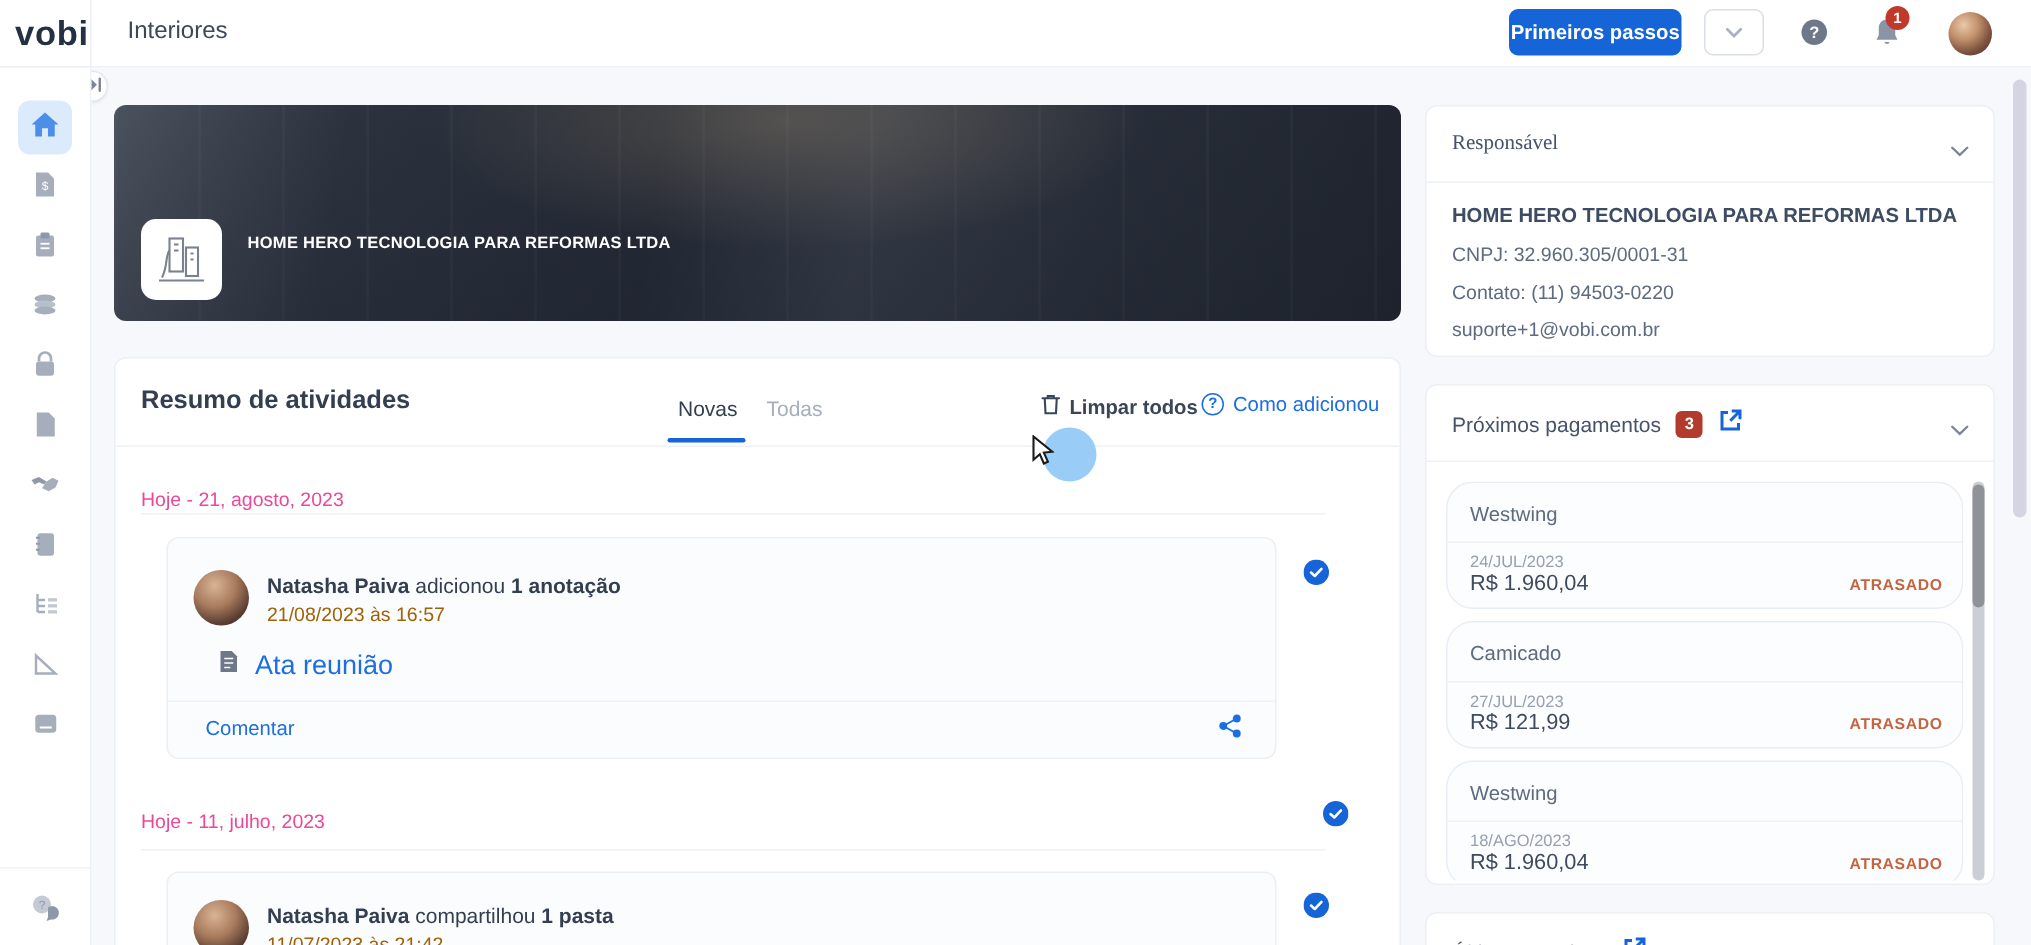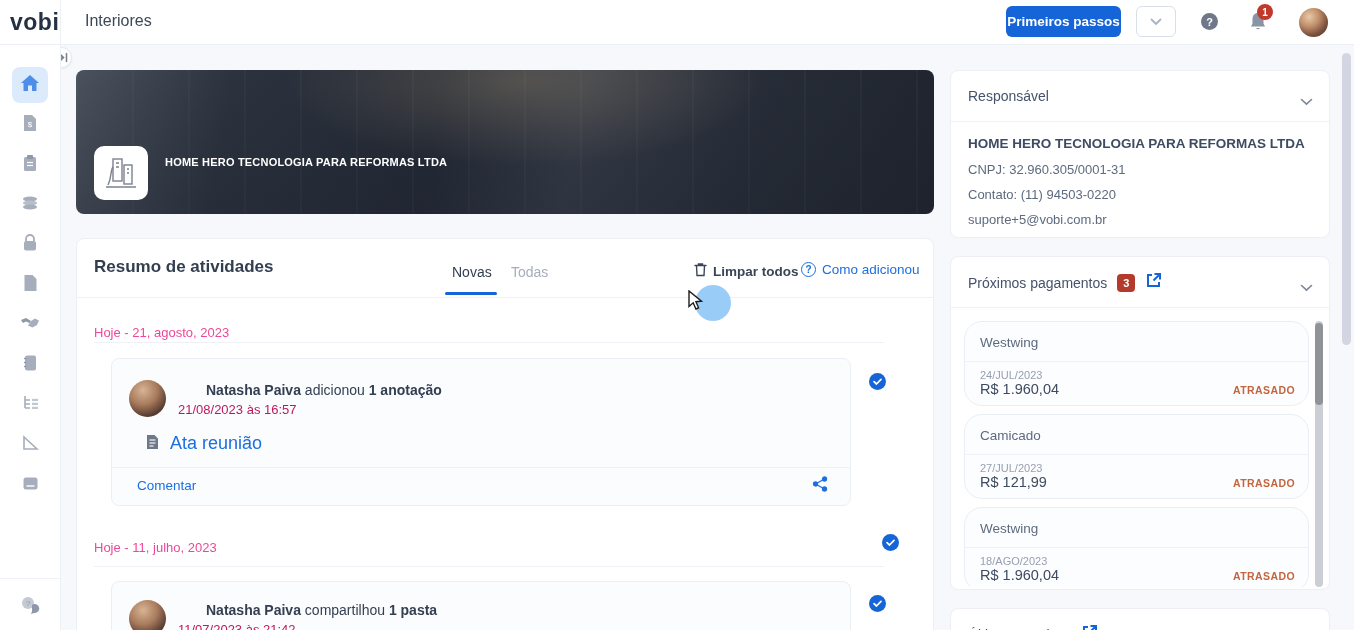--- a/index.html
+++ b/index.html
@@ -67,37 +67,37 @@
   .q-circle { width:15px; height:15px; border-radius:50%; border:1.5px solid #1C6FE0; color:#1C6FE0;
     font-size:10px; font-weight:bold; display:flex; align-items:center; justify-content:center; }
   .act-header-div { position:absolute; left:0; top:58px; width:100%; border-top:1px solid #EEF1F5; }
 
   .date-label { position:absolute; left:17px; font-size:13px; color:#ec4899; }
   .date-div { position:absolute; left:17px; width:790px; border-top:1px solid #EEF1F5; }
 
   .item-card { position:absolute; left:34px; width:740px; background:#FBFCFE; border:1px solid #EBEFF5; border-radius:8px; }
   .item-avatar { position:absolute; left:17px; top:21px; width:37px; height:37px; border-radius:50%;
     background:radial-gradient(circle at 38% 28%, #D8B494 0%, #A97C5E 40%, #5C3F33 72%, #23181a 100%); }
-  .item-head { position:absolute; left:66px; top:23px; font-size:14px; color:#333F51;margin-left:28px; }
+  .item-head { position:absolute; left:66px; top:23px; font-size:14px; color:#333F51; }
   .item-head b { font-weight:bold; }
-  .item-time { position:absolute; left:66px; top:43px; font-size:13px; color:#be185d; }
+  .item-time { position:absolute; left:66px; top:43px; font-size:13px; color:#a16207; }
   .attach-row { position:absolute; left:34px; top:74px; display:flex; align-items:center; gap:11px; cursor:pointer; }
   .attach-label { font-size:18px; color:#1C6FE0; }
   .item-div { position:absolute; left:0; top:108px; width:100%; border-top:1px solid #EEF1F5; }
   .comment-link { position:absolute; left:25px; top:119px; font-size:13.5px; color:#1C6FE0; cursor:pointer; }
   .share-btn { position:absolute; right:22px; top:117px; cursor:pointer; }
   .check-circle { position:absolute; width:17px; height:17px; cursor:pointer; }
 
   
   .ripple { position:absolute; left:634px; top:240px; width:36px; height:36px; border-radius:50%;
     background:#8FC7F7; opacity:.9; z-index:50; }
   .cursor { position:absolute; left:627px; top:245px; z-index:51; }
 
   
-  .right-card-head { position:absolute; left:0; top:0; width:100%; height:50px; }
+  .right-card-head { position:absolute; left:0; top:0; width:100%; height:50px;font-family:Liberation Serif, serif; }
   .right-card-title { position:absolute; left:17px; top:17px; font-size:14px; color:#45526A; }
   .chev { position:absolute; right:16px; top:21px; }
   .head-div { position:absolute; left:0; top:50px; width:100%; border-top:1px solid #EEF1F5; }
 
   .responsavel { left:889px; top:25px; width:380px; height:168px; }
   .resp-company { position:absolute; left:17px; top:65px; font-size:13.5px; font-weight:bold; color:#3E4C63; }
   .resp-line { position:absolute; left:17px; font-size:13px; color:#5E6A7E; }
 
   .payments { left:889px; top:211px; width:380px; height:334px; }
   .pay-title-row { position:absolute; left:17px; top:15px; display:flex; align-items:center; gap:10px; }
@@ -385,21 +385,21 @@
       <div class="chev">
         <svg width="13" height="8" viewBox="0 0 13 8">
             <path d="M1.5 1.5 L6.5 6.2 L11.5 1.5" fill="none" stroke="#7C8698" stroke-width="1.6" stroke-linecap="round"></path>
           </svg>
       </div>
       <div class="head-div"></div>
     </div>
     <div class="resp-company">HOME HERO TECNOLOGIA PARA REFORMAS LTDA</div>
     <div class="resp-line" style="top:91px">CNPJ: 32.960.305/0001-31</div>
     <div class="resp-line" style="top:116px">Contato: (11) 94503-0220</div>
-    <div class="resp-line" style="top:141px">suporte+5@vobi.com.br</div>
+    <div class="resp-line" style="top:141px">suporte+1@vobi.com.br</div>
   </div>
 
   <div class="card payments">
     <div class="pay-title-row">
       <span class="pay-title">Próximos pagamentos</span>
       <span class="pay-badge">3</span>
       <span>
         <svg width="17" height="17" viewBox="0 0 17 17">
             <path d="M7 3 L3 3 L3 14 L14 14 L14 10" fill="none" stroke="#1565D8" stroke-width="2"></path>
             <path d="M9.5 2 L15 2 L15 7.5 M15 2 L8.5 8.5" fill="none" stroke="#1565D8" stroke-width="2"></path>

